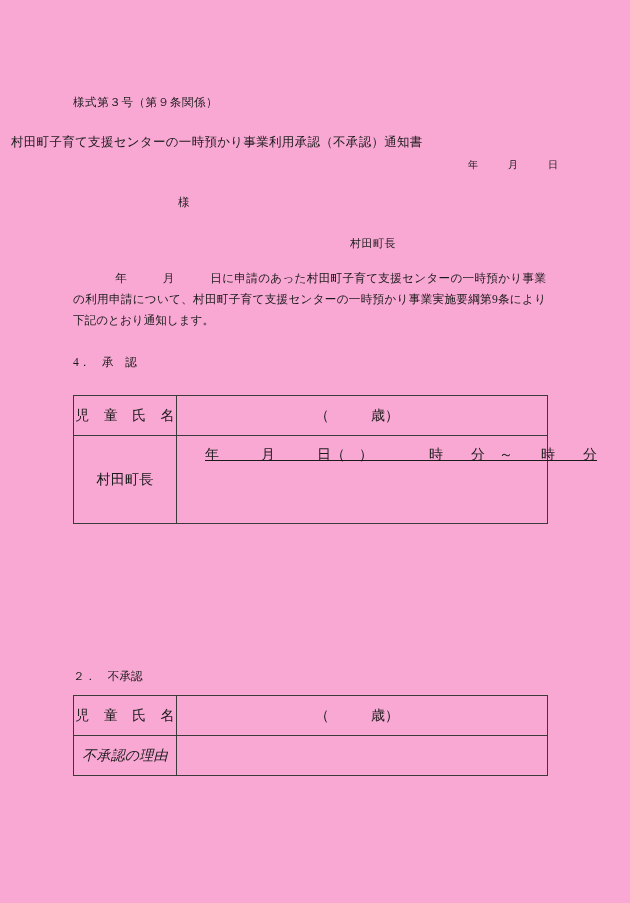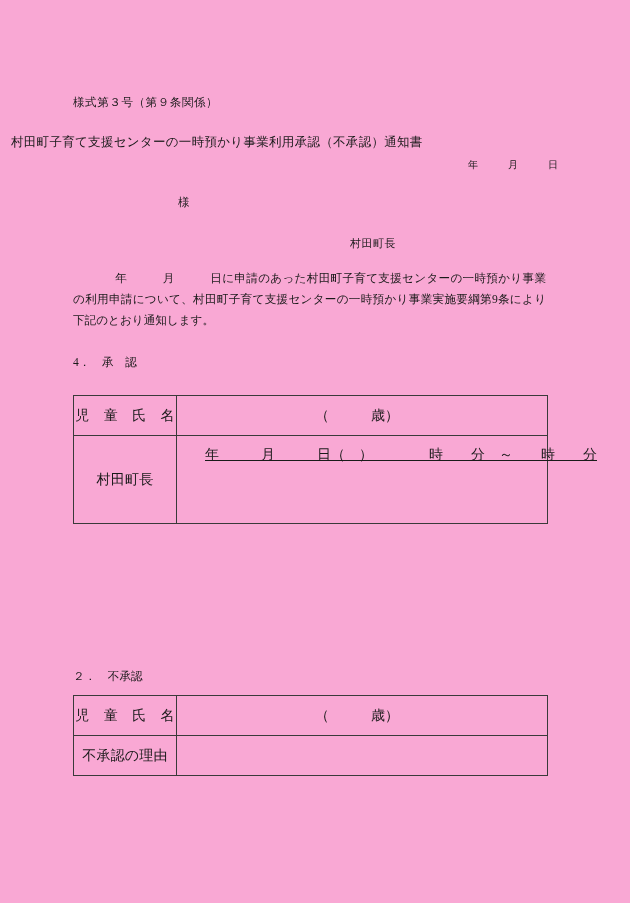--- a/index.html
+++ b/index.html
@@ -127,21 +127,21 @@
   .cell-inner {
     display: block;
     white-space: pre;
   }
 
   
   .r-name      { height: 40px; }
   .r-datetime  { height: 88px; }
   .r-fee       { height: 70px; }
   .r-other     { height: 38px; }
-  .r-reason    { height: 40px; }
+  .r-reason    { height: 40px; font-style: italic; }
 
   .age-text {
     display: block;
     text-align: center;
     white-space: pre;
     padding-right: 10px;
   }
 
   .datetime-text {
     display: block;

